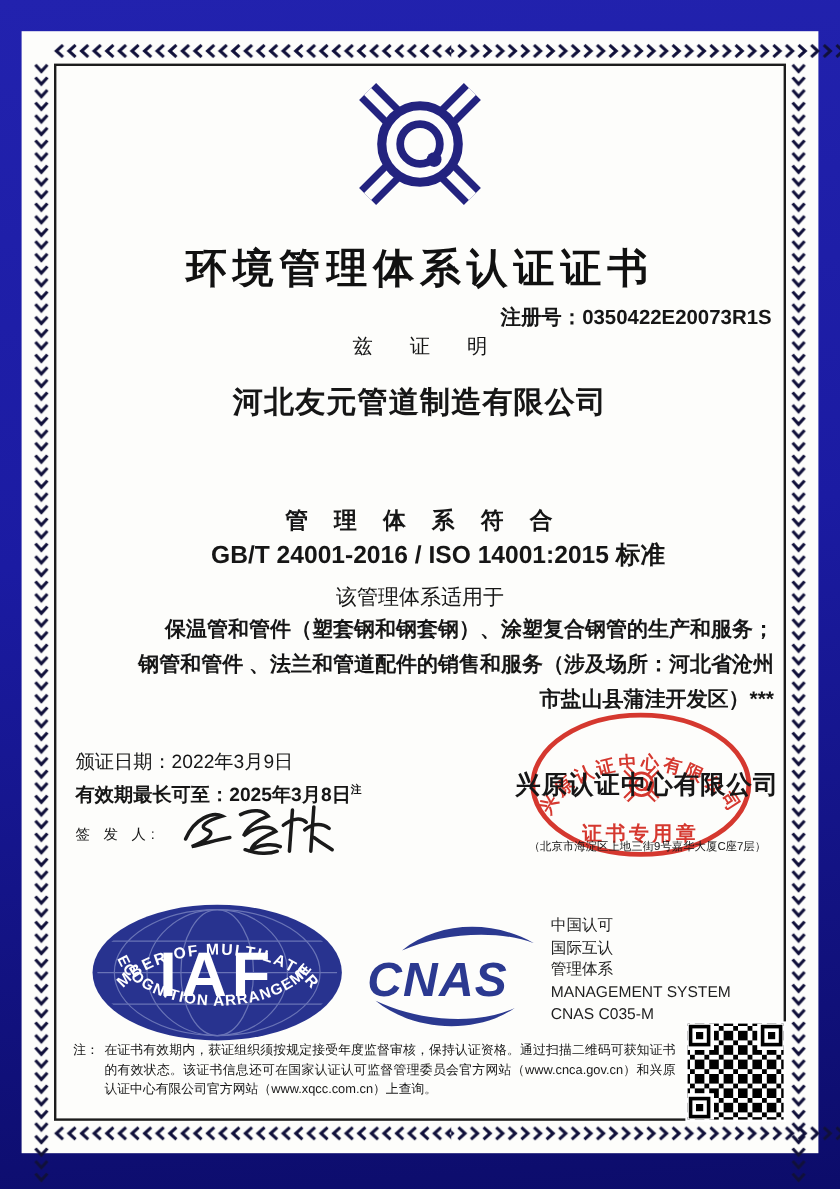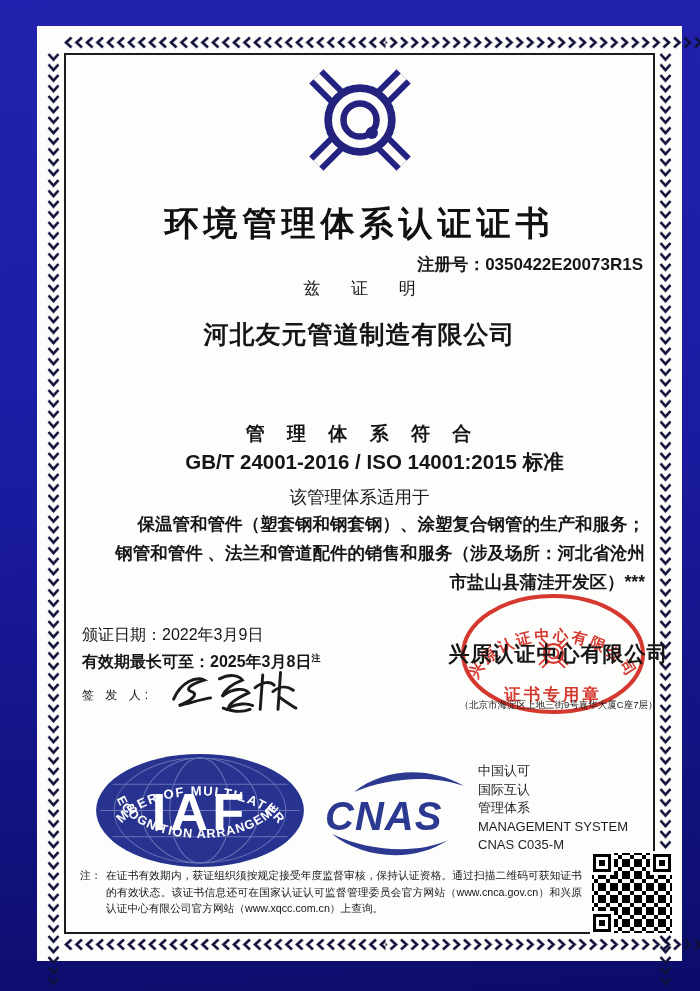--- a/index.html
+++ b/index.html
@@ -1,37 +1,37 @@
 <!DOCTYPE html>
 <html style="--frame_blue: #2222ae; --frame_blue_dark: #0c0c6a; --brand_navy: #23237f; --iaf_blue: #28338f; --cnas_blue: #2b3990; --seal_red: #d2281e; --chevron_ink: #10103a;"><head>
 <meta charset="utf-8">
 <style>
   * { margin:0; padding:0; box-sizing:border-box; }
   body { background:#555; font-family:"Liberation Sans","DejaVu Sans",sans-serif; }
   .page {
     position:relative; width:700px; height:991px; overflow:hidden;
     background:linear-gradient(175deg, var(--frame_blue,#2222ae) 0%, #1b1ba2 45%, var(--frame_blue_dark,#0c0c6a) 100%);
   }
-  .panel { position:absolute; left:18px; top:26px; right:18px; bottom:30px; background:#fdfdfb;margin-left:19px; }
+  .panel { position:absolute; left:18px; top:26px; right:18px; bottom:30px; background:#fdfdfb; }
   .strip-h { position:absolute; left:26px; right:26px; height:13px; }
   .strip-h.top { top:10px; } .strip-h.bot { bottom:10px; }
   .strip-v { position:absolute; top:26px; bottom:26px; width:13px; }
   .strip-v.left { left:10px; } .strip-v.right { right:10px; }
   .inner { position:absolute; left:27px; top:27px; right:27px; bottom:27px; border:2px solid #1c1c1c; }
   .abs { position:absolute; }
   .cx { left:0; right:0; text-align:center; }
   .ink { color:#161616; }
   
   .title     { top:146px; font-size:34px; font-weight:700; letter-spacing:5px; color:#111; }
   .regno     { top:198px; right:10px; font-size:17px; font-weight:700; }
   .hereby    { top:222px; font-size:17px; font-weight:400; word-spacing:26px; }
   .company   { top:263px; font-size:25px; font-weight:700; letter-spacing:1px; }
   .regaddr   { top:300px; font-size:16.5px; }
   .credit    { top:326px; font-size:16.5px; }
-  .conform   { top:366px; font-size:19px; font-weight:700; word-spacing:13px; letter-spacing:2px; }
+  .conform   { top:366px; font-size:19px; font-weight:700; word-spacing:13px; letter-spacing:2px;font-family:Liberation Serif, serif; }
   .standard  { top:393px; font-size:20.5px; font-weight:700;padding-left:30px; }
   .scopeintro{ top:430px; font-size:17.5px; }
   .scope     { top:455px; left:12px; right:8px; font-size:17.5px; font-weight:700; line-height:29px; text-align:right; }
   .scope .ind{ text-indent:2em; }
   .issue     { top:570px; left:16px; font-size:16px; font-weight:400; }
   .valid     { top:597px; left:16px; font-size:16px; font-weight:700; }
   .valid sup { font-size:9px; }
   .signer    { top:632px; left:16px; font-size:12px; letter-spacing:4px; }
   .sig-svg   { top:608px; left:100px; }
   .seal-svg  { top:535px; left:392px; opacity:.92; }

